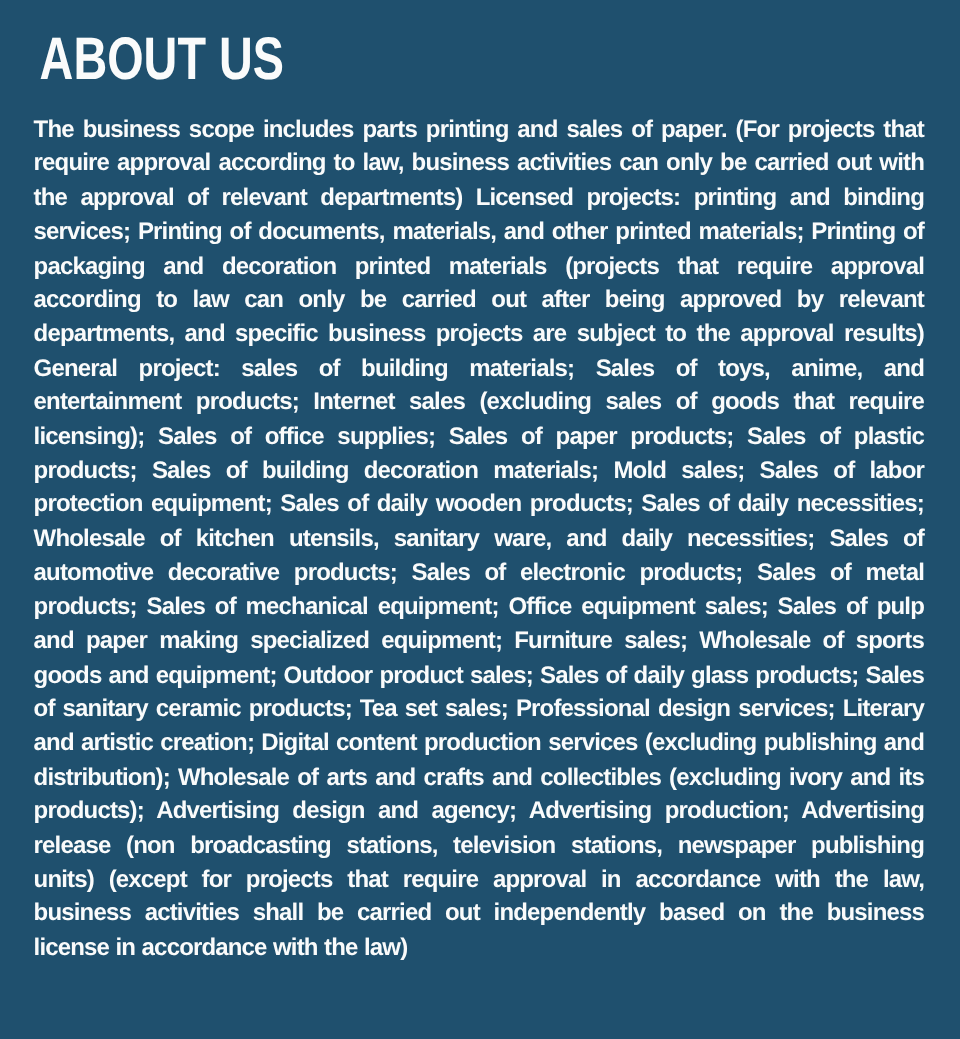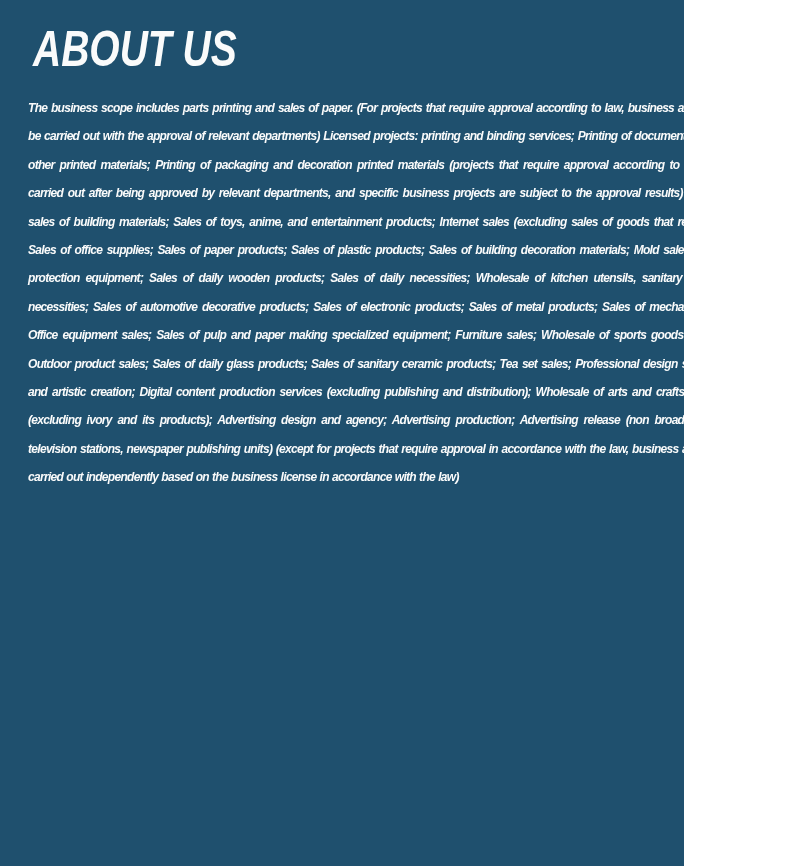--- a/index.html
+++ b/index.html
@@ -5,25 +5,24 @@
   * { margin: 0; padding: 0; box-sizing: border-box; }
 
   html, body {
     width: 800px;
     height: 866px;
     overflow: hidden;
     font-family: "Liberation Sans", sans-serif;
   }
 
   .about-section {
-    width: 684px;
+    width: 800px;
     height: 866px;
     position: relative;
     overflow: hidden;
-    font-style: italic;
     
   }
 
   .about-title {
     position: absolute;
     left: 33px;
     top: 24px;
     font-size: 50px;
     font-weight: 700;
     line-height: 1;
@@ -32,21 +31,21 @@
     transform: scaleX(0.78);
     transform-origin: left top;
     font-stretch: condensed;
   }
 
   .about-body {
     position: absolute;
     left: 28px;
     top: 94px;
     width: 742px;
-    font-size: 12px;
+    font-size: 20px;
     font-weight: 700;
     line-height: 28.4px;
     letter-spacing: -0.7px;
     word-spacing: 0.5px;
     text-align: justify;
     text-justify: inter-word;
     font-stretch: semi-condensed;
     -webkit-hyphens: auto;
     hyphens: auto;
   }

